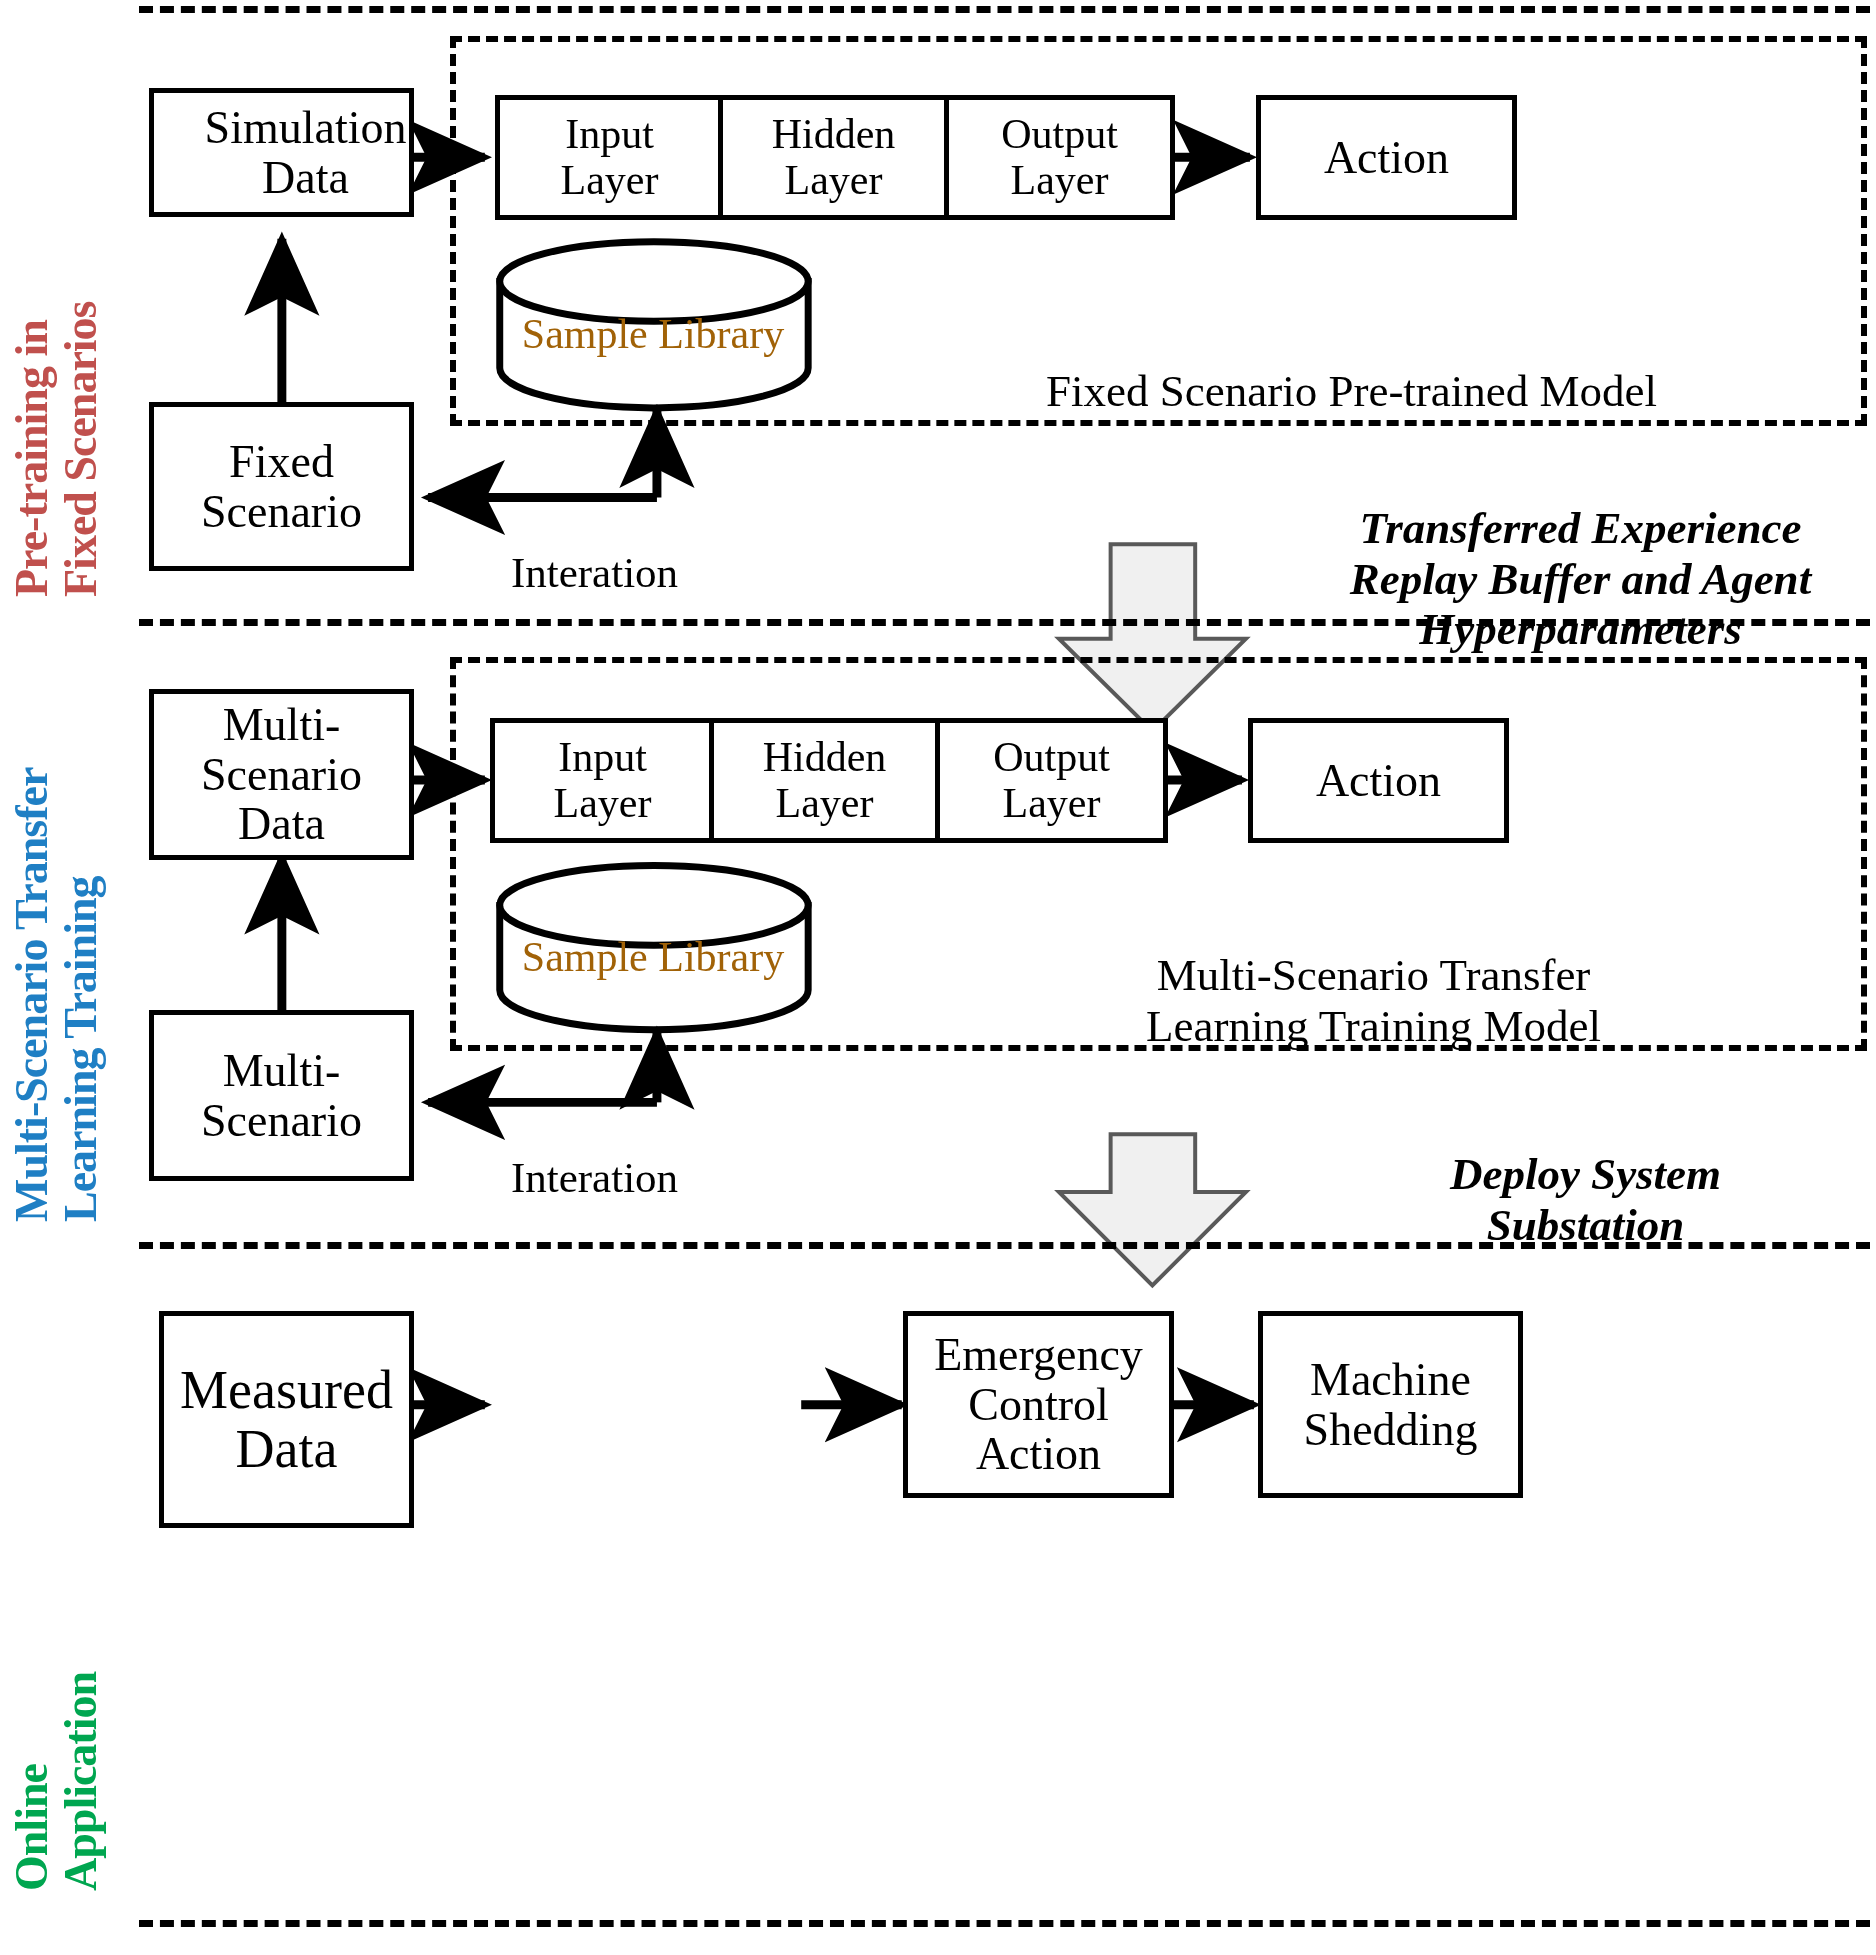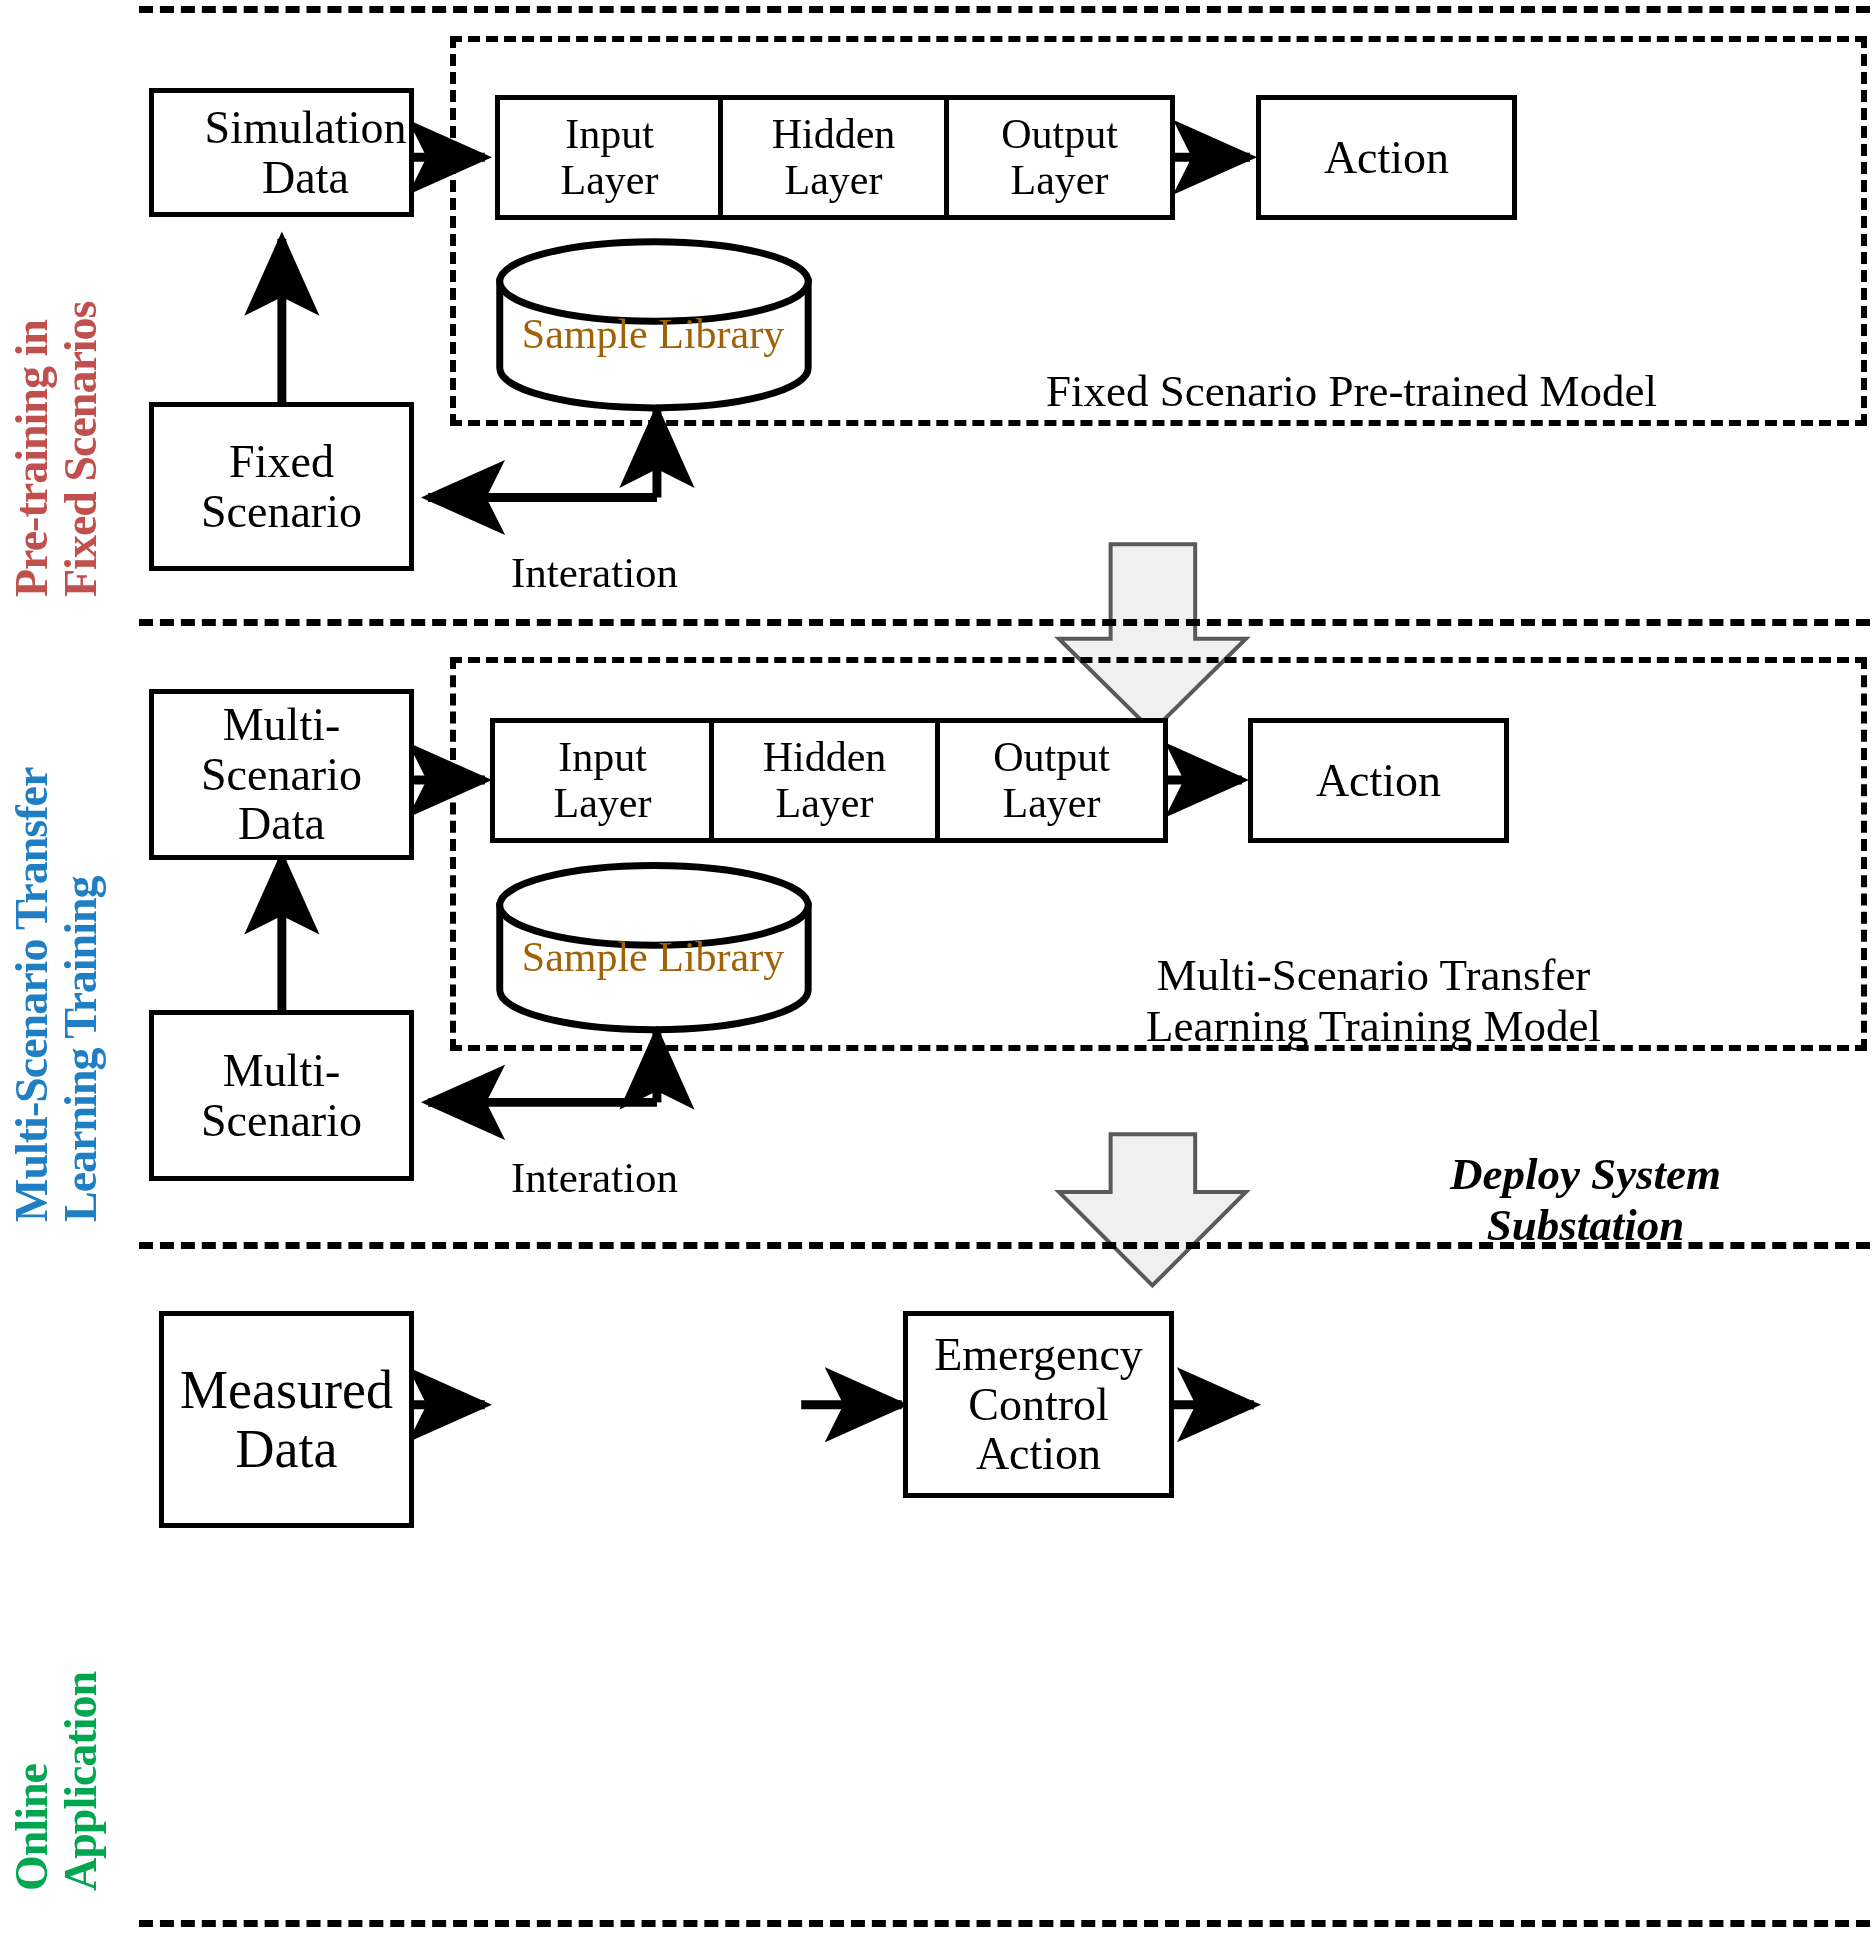--- a/index.html
+++ b/index.html
@@ -136,20 +136,25 @@
   </div>
 
   <div class="txt" style="left:834px; top:316px; width:1035px; font-size:45px;">
     <span>Fixed Scenario Pre-trained Model</span>
   </div>
 
   <div class="txt" style="left:450px; top:501px; width:289px; font-size:43px;">
     <span>Interation</span>
   </div>
 
+  <div class="txt ital" style="left:1284px; top:453px; width:593px; font-size:45px;">
+    <span>Transferred Experience
+Replay Buffer and Agent
+Hyperparameters</span>
+  </div>
 
   <div class="dashbox" style="left:450px; top:657px; width:1417px; height:394px;"></div>
 
   <div class="box" style="left:149px; top:689px; width:265px; height:171px; font-size:46px;">
     <span style="white-space:pre-line;">Multi-
 Scenario
 Data</span>
   </div>
 
   <div class="box" style="left:149px; top:1010px; width:265px; height:171px; font-size:46px;">
@@ -194,15 +199,19 @@
 
   <div class="box" style="left:159px; top:1311px; width:255px; height:217px; font-size:54px;">
     <span style="white-space:pre-line;">Measured
 Data</span>
   </div>
   <div class="box" style="left:903px; top:1311px; width:271px; height:187px; font-size:46px;">
     <span style="white-space:pre-line;">Emergency
 Control
 Action</span>
   </div>
+  <div class="box" style="left:1258px; top:1311px; width:265px; height:187px; font-size:46px;">
+    <span style="white-space:pre-line;">Machine
+Shedding</span>
+  </div>
 
 </div>
 
 
 </body></html>

